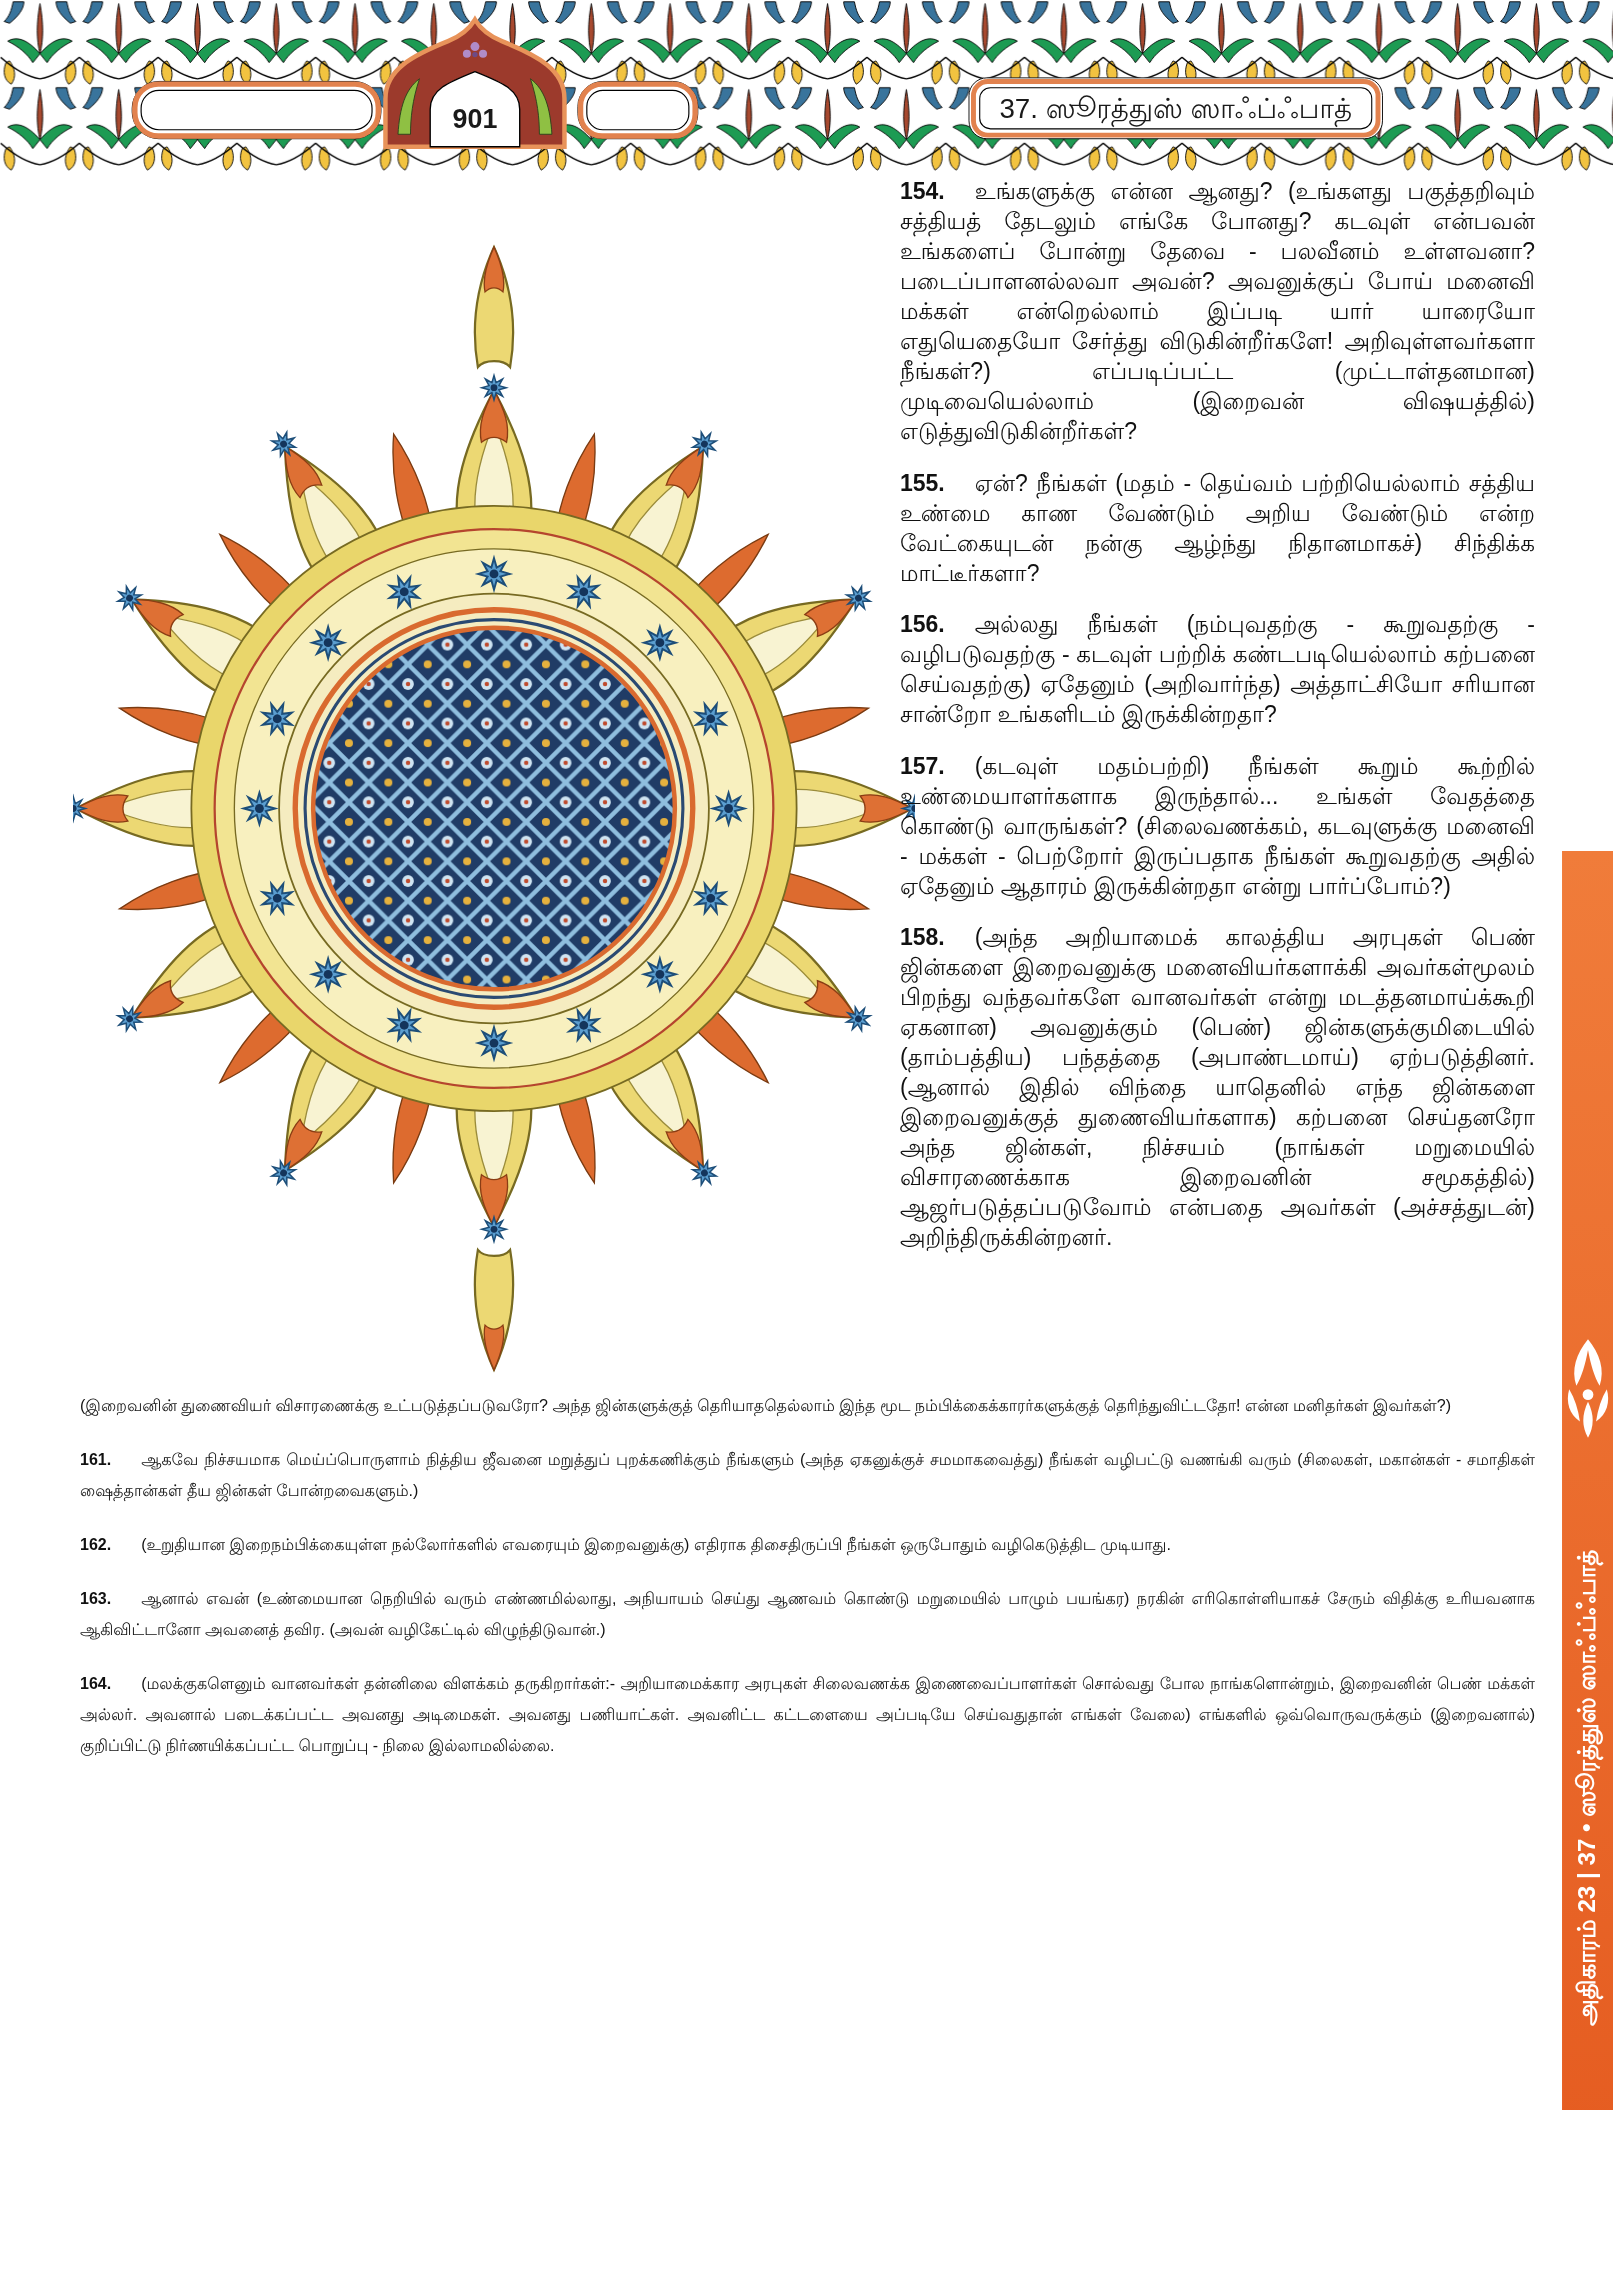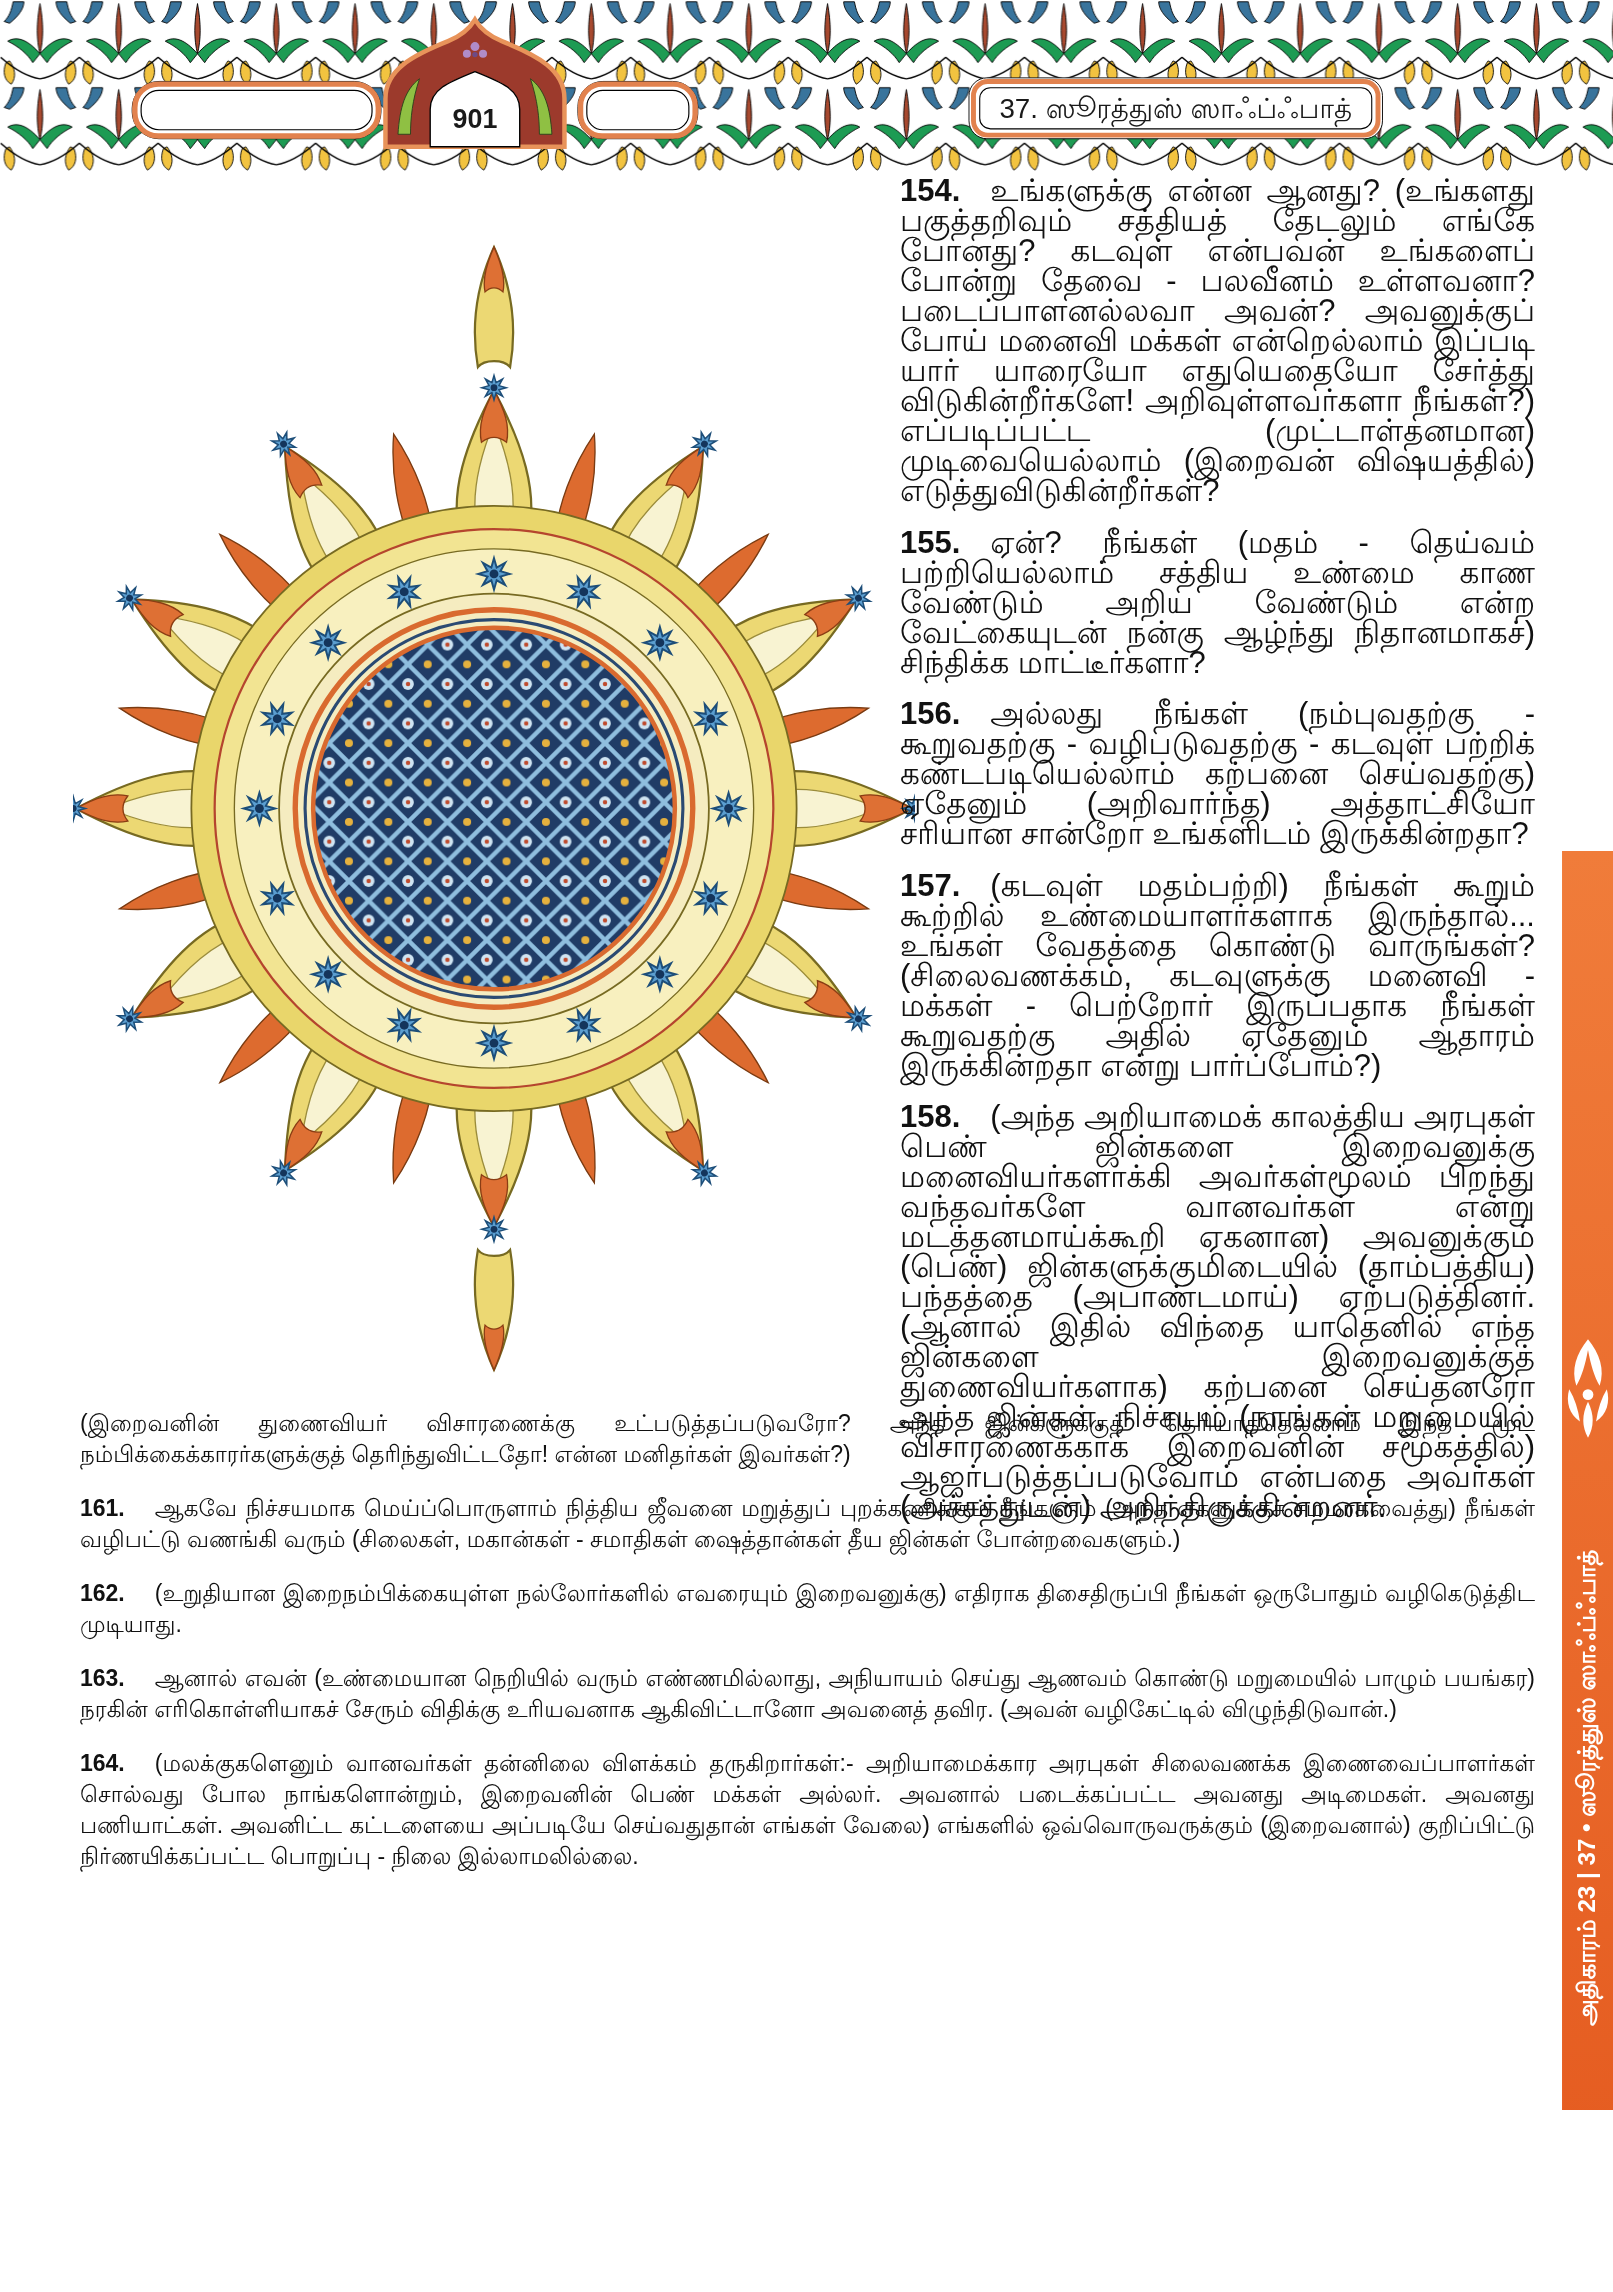--- a/index.html
+++ b/index.html
@@ -3,23 +3,23 @@
 <meta charset="utf-8">
 <style>
   html,body{margin:0;padding:0;background:#ffffff;}
   .page{position:relative;width:1614px;height:2110px;background:#fff;overflow:hidden;
         font-family:"Liberation Sans",sans-serif;color:#111;}
   svg{display:block;}
   svg text{font-family:"Liberation Sans",sans-serif;}
   .header{position:absolute;left:0;top:0;}
   .rosette{position:absolute;left:73px;top:231px;width:842px;height:1155px;}
   .col-text{position:absolute;left:900px;top:176px;width:635px;
-            text-align:justify;font-size:31px;line-height:30px;}
+            text-align:justify;font-size:23px;line-height:30px;}
   .full-text{position:absolute;left:80px;top:1390px;width:1455px;
-             text-align:justify;font-size:23px;line-height:31px;margin-top:18px;}
+             text-align:justify;font-size:16px;line-height:31px;}
   .v{margin:0 0 21.5px 0;}
   .full-text .v{margin:0 0 23px 0;}
   .vn{font-weight:bold;margin-right:30px;}
   .sidebar{position:absolute;left:1562px;top:851px;}
 </style>
 </head>
 <body>
 
 <div class="page">
 

